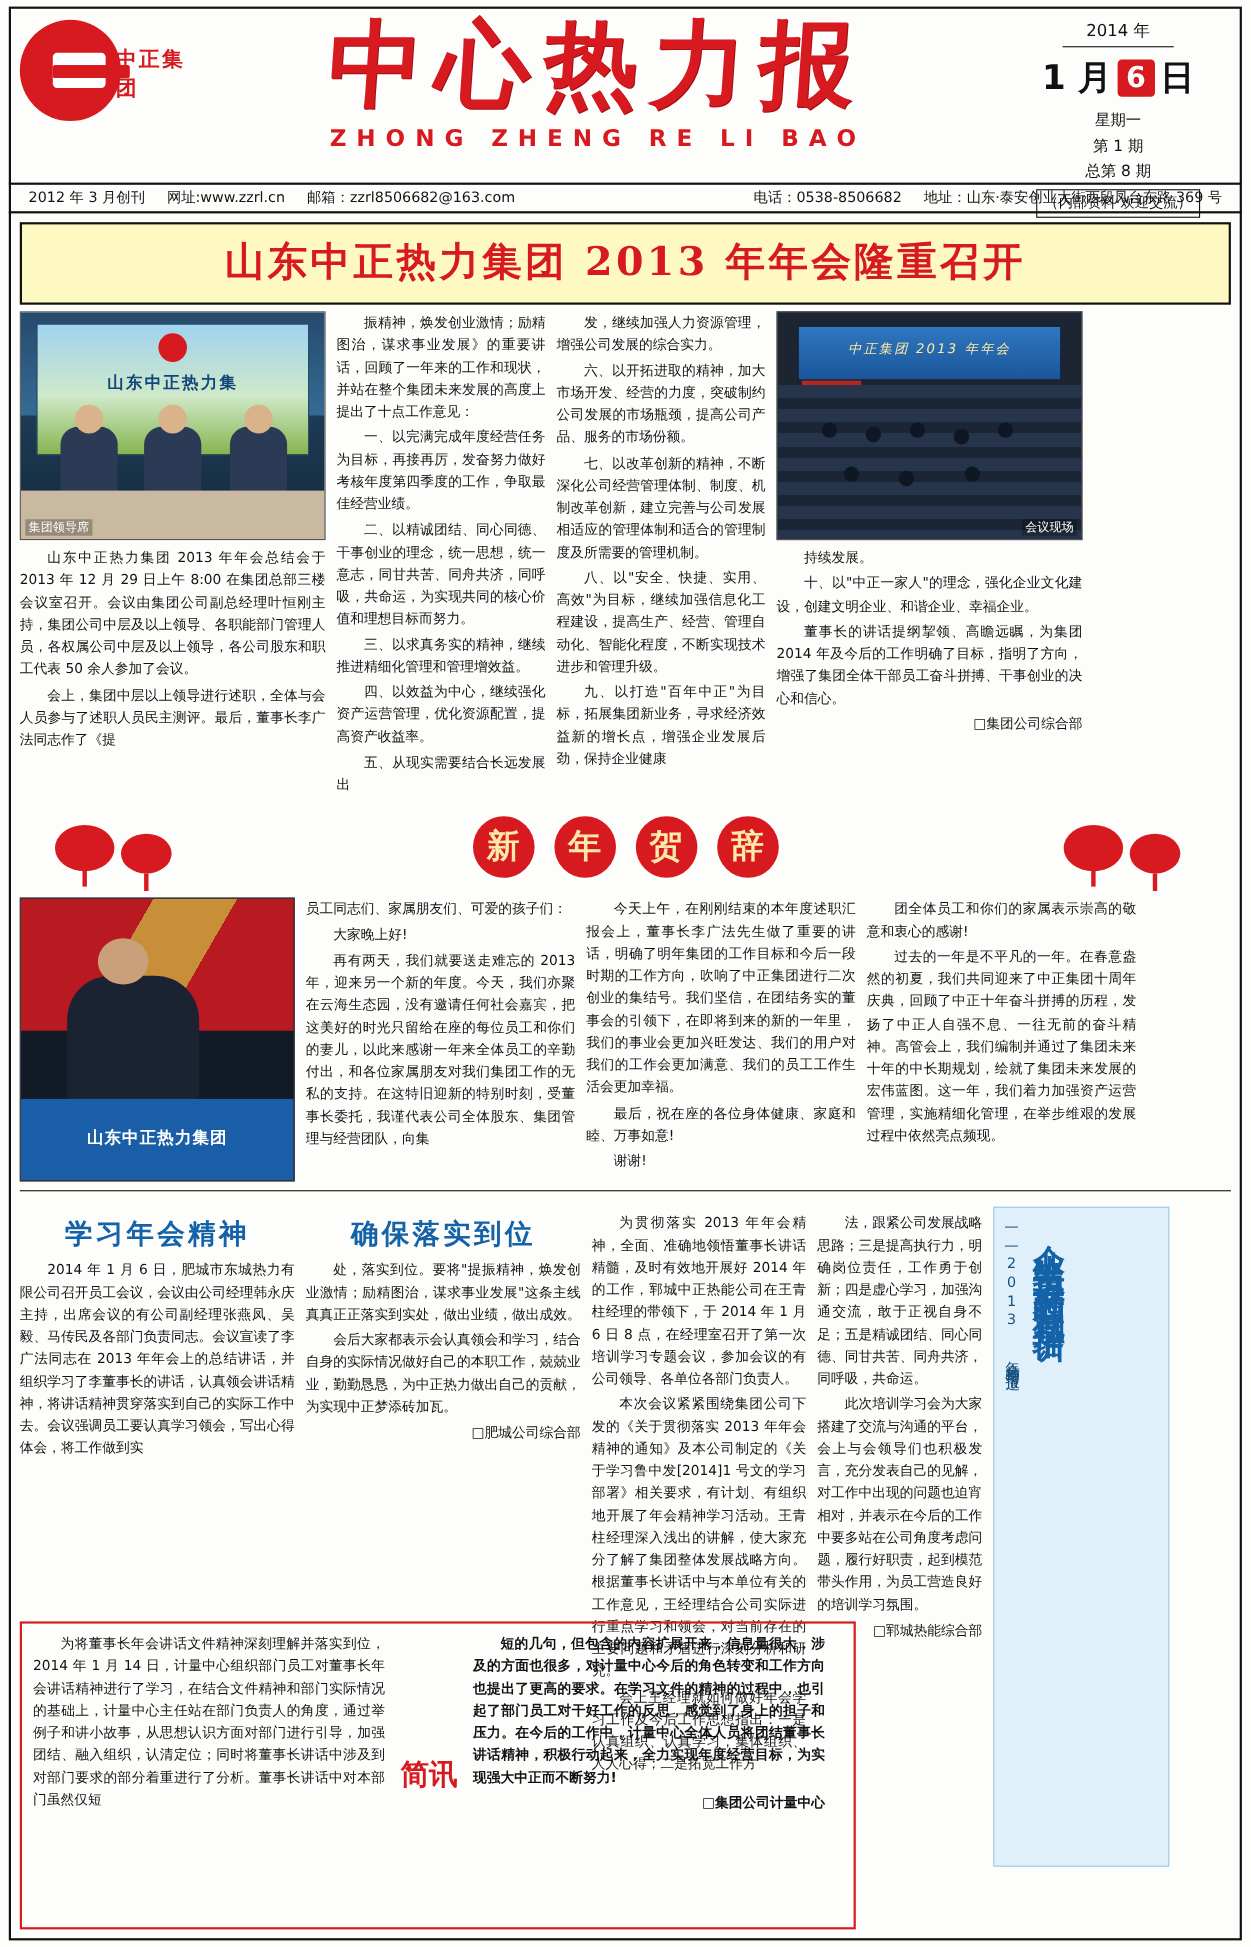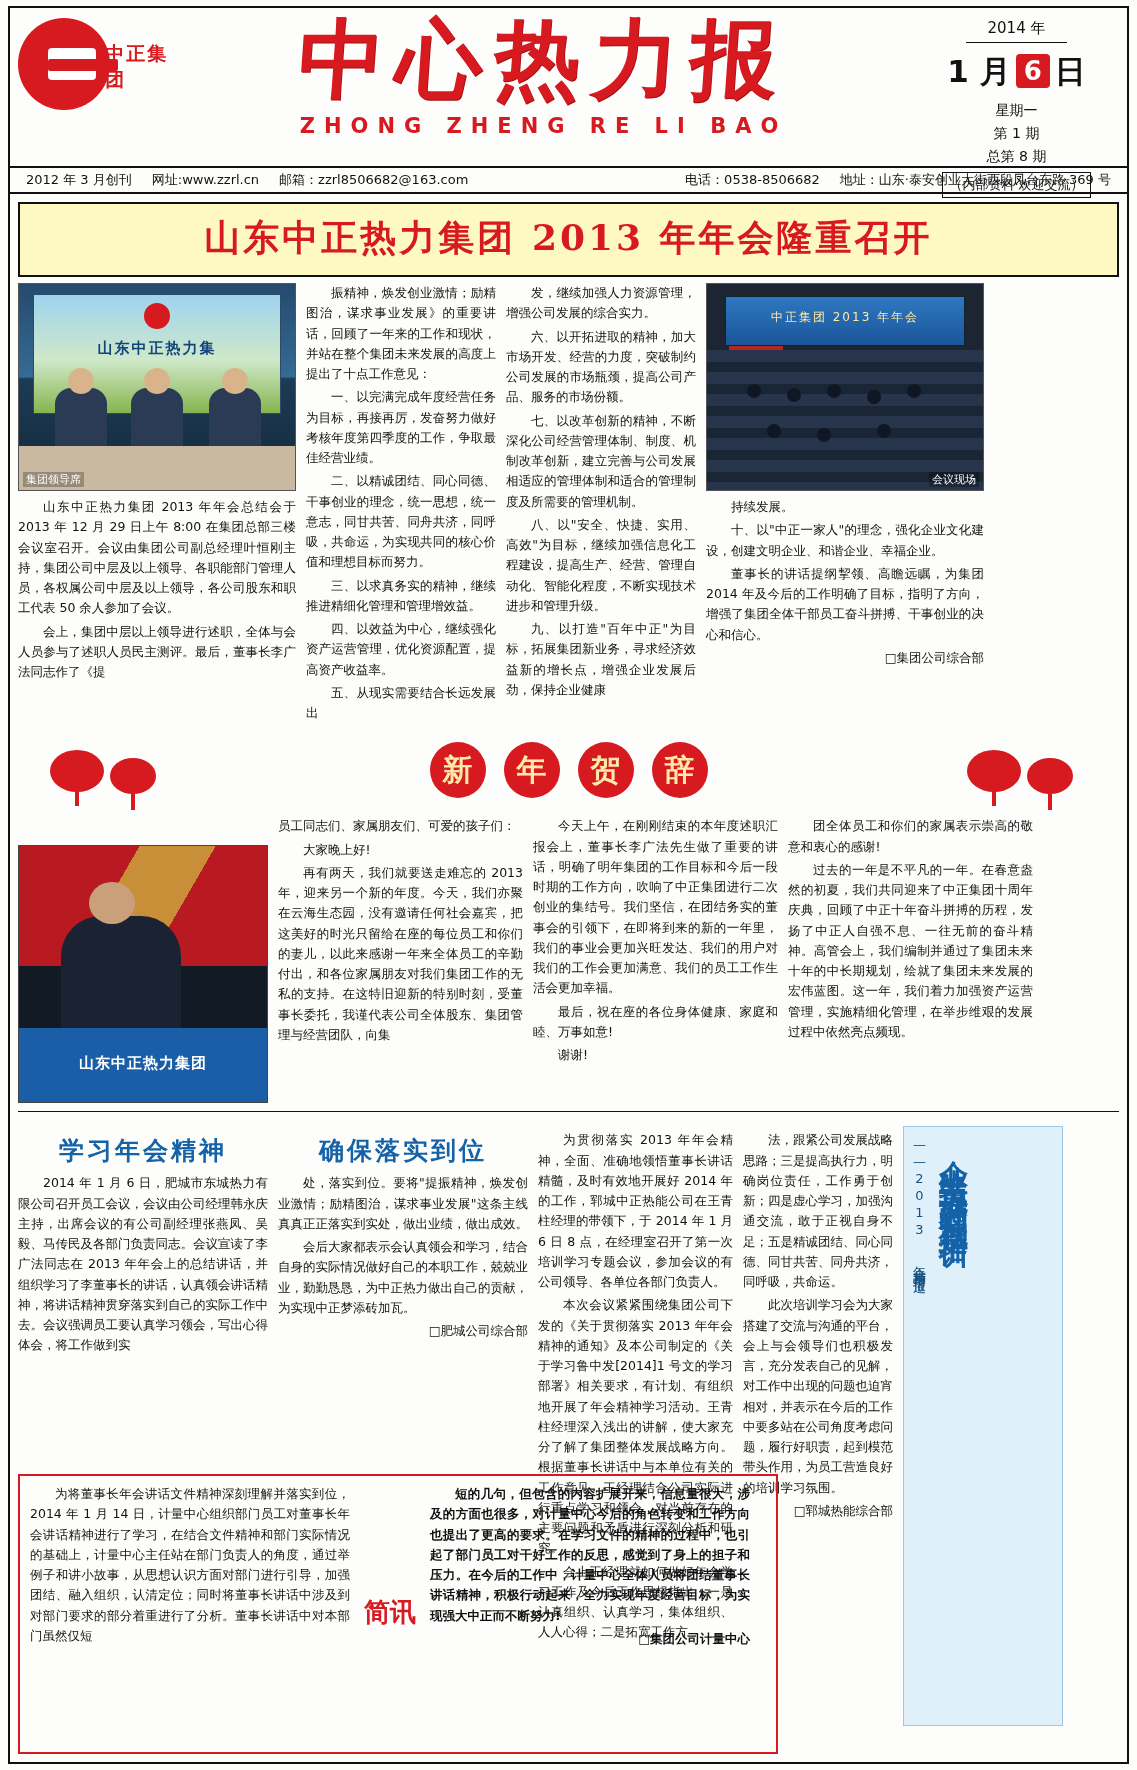--- a/index.html
+++ b/index.html
@@ -63,21 +63,21 @@
   .ph1 .screen{position:absolute;left:14px;top:10px;right:14px;height:118px;background:linear-gradient(#9fd3ef,#cfe9c9 55%,#86b44f);border:1px solid #2b4b66;padding-left:16px;}
   .ph1 .screen .lg{position:absolute;left:50%;top:8px;transform:translateX(-50%);width:26px;height:26px;border-radius:50%;background:#d71920;}
   .ph1 .screen .txt{position:absolute;left:0;right:0;top:44px;text-align:center;color:#12467a;font-size:15px;font-weight:bold;letter-spacing:2px;}
   .ph1 .table{position:absolute;left:0;right:0;bottom:0;height:44px;background:#c9b9a0;}
   .ph1 .person{position:absolute;bottom:40px;width:52px;height:62px;background:#2b3a55;border-radius:16px 16px 4px 4px;}
   .ph1 .person::before{content:"";position:absolute;left:50%;top:-20px;transform:translateX(-50%);width:26px;height:26px;border-radius:50%;background:#d9b48b;}
   .ph1 .p1{left:36px;} .ph1 .p2{left:112px;} .ph1 .p3{left:190px;}
 
   
   .ph2{width:278px;height:208px;background:#1d2533;}
-  .ph2 .banner{position:absolute;left:18px;top:12px;right:18px;height:48px;background:linear-gradient(#2e78c0,#1b559a);border:1px solid #123;}
+  .ph2 .banner{position:absolute;left:18px;top:12px;right:18px;height:48px;background:linear-gradient(#2e78c0,#1b559a);border:1px solid #123;font-style:italic;}
   .ph2 .banner .bt{position:absolute;left:0;right:0;top:12px;text-align:center;color:#ffe9a8;font-size:12px;letter-spacing:2px;}
   .ph2 .seats{position:absolute;left:0;right:0;top:66px;bottom:0;background:repeating-linear-gradient(#26354b 0 12px,#1a2536 12px 22px);}
   .ph2 .head{position:absolute;width:14px;height:14px;border-radius:50%;background:#0f1724;}
   .ph2 .podium{position:absolute;left:22px;top:62px;width:54px;height:36px;background:#b3271f;}
 
   
   .greet-band{position:relative;height:76px;margin:10px 10px 4px 10px;}
   .greet-center{position:absolute;left:50%;top:6px;transform:translateX(-50%);display:flex;gap:18px;}
   .greet-ch{width:56px;height:56px;border-radius:50%;background:#d71920;color:#ffe9a8;font-family:"DejaVu Serif","Liberation Serif",serif;font-weight:bold;font-size:30px;line-height:56px;text-align:center;}
   .lantern{position:absolute;top:2px;width:140px;height:70px;}
@@ -107,21 +107,21 @@
   .bottom-wrap{display:flex;gap:10px;padding:6px 10px 0 10px;box-sizing:border-box;}
   .vertical-title{
     writing-mode:vertical-rl;text-orientation:upright;
     font-family:"DejaVu Serif","Liberation Serif",serif;font-weight:bold;color:#1462a8;
     font-size:29px;letter-spacing:6px;
   }
   .vbox{background:#dff0fb;border:1px solid #9cc7e6;padding:10px 6px;display:flex;gap:6px;box-sizing:border-box;}
   .vsub{writing-mode:vertical-rl;text-orientation:upright;font-size:13px;letter-spacing:2px;color:#16507f;align-self:flex-start;}
 
   .jianxun-box{border:2px solid #d71920;padding:8px 10px;box-sizing:border-box;display:flex;gap:8px;}
-  .jianxun-stamp{width:64px;display:flex;flex-direction:column;align-items:center;justify-content:center;color:#d71920;font-family:Liberation Mono, monospace;font-weight:bold;font-size:26px;line-height:1.1;}
+  .jianxun-stamp{width:64px;display:flex;flex-direction:column;align-items:center;justify-content:center;color:#d71920;font-family:Liberation Serif, serif;font-weight:bold;font-size:26px;line-height:1.1;}
   .sign{text-align:right;font-size:12.5px;margin-top:3px;}
   .tiny{font-size:12.5px;line-height:1.62;text-align:justify;}
   .tiny p{margin:0 0 3px 0;text-indent:2em;}
 </style>
 </head>
 <body>
 
 <div class="page">
   <div class="outer-frame"></div>
 
@@ -242,21 +242,21 @@
     </div>
     <div class="lantern right">
       <div class="ball b1"></div>
         <div class="ball b2"></div>
         <div class="tassel t1"></div>
         <div class="tassel t2"></div>
     </div>
   </div>
 
   <div class="second-wrap">
-    <div style="width:250px;margin-top:29px;">
+    <div style="width:250px;">
       <div class="photo ph3">
         <div class="dragon"></div>
         <div class="man"></div>
         <div class="podium">
             <div class="pt">山东中正热力集团</div>
           </div>
       </div>
     </div>
     <div class="col" style="width:245px;">
       <p style="text-indent:0;">员工同志们、家属朋友们、可爱的孩子们：</p>

